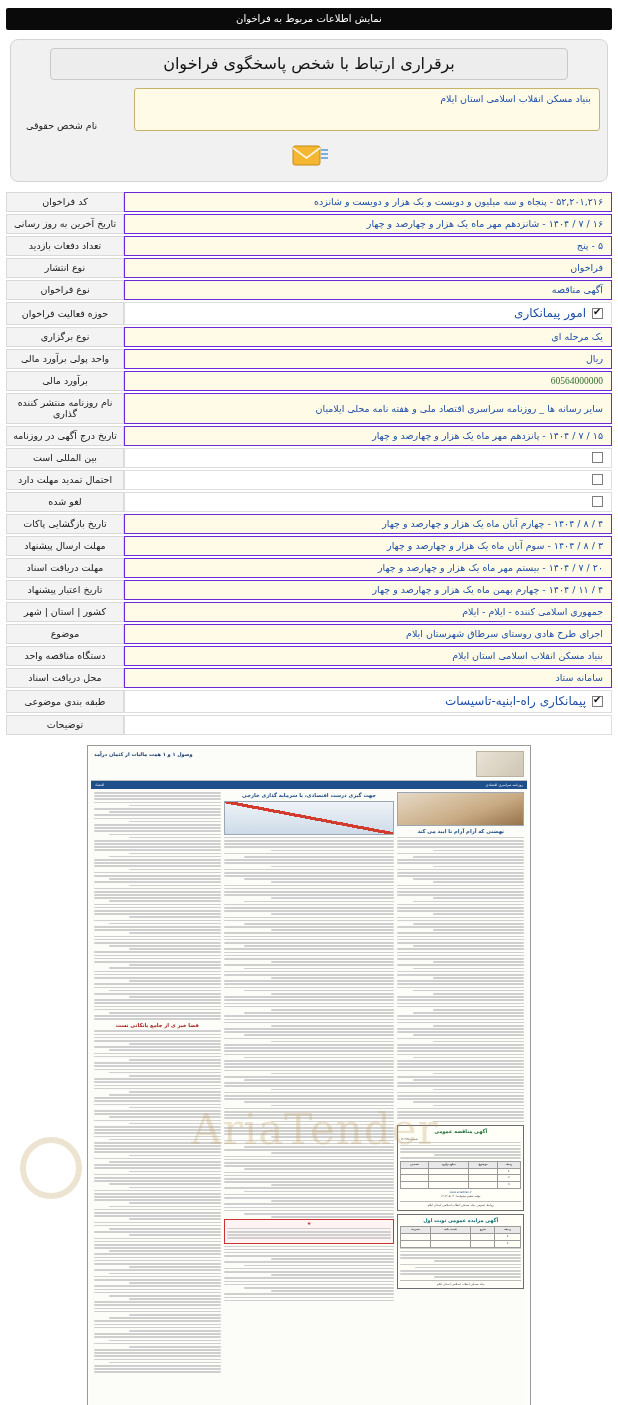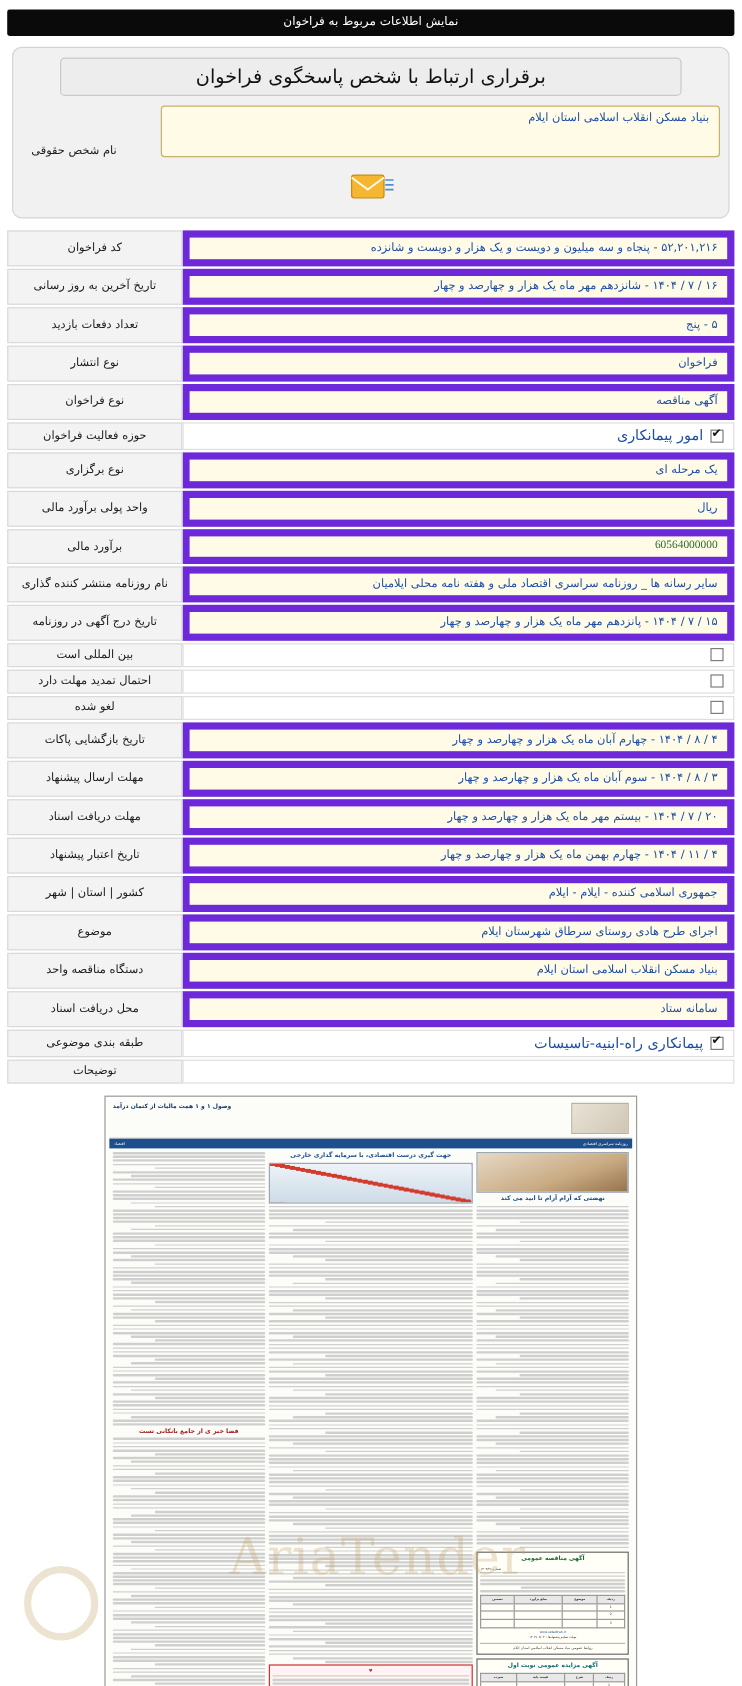--- a/index.html
+++ b/index.html
@@ -81,32 +81,32 @@
 
   
   table.details {
     width: 100%;
     border-collapse: separate;
     border-spacing: 0 2px;
     margin-top: 8px;
     table-layout: fixed;
   }
   table.details td.lbl {
-    width: 146px;
+    width: 118px;
     background: #f3f3f3;
     border: 1px solid #d9d9d9;
     font-size: 9.5px;
     color: #1a1a1a;
     text-align: center;
     padding: 3px 4px 4px 4px;
     vertical-align: middle;
   }
   table.details td.val {
     background: #fffbe6;
-    border: 6px solid #6d28d9;
+    border: 1px solid #6d28d9;
     color: #1d4ea8;
     font-size: 9.5px;
     padding: 3px 8px 4px 8px;
     vertical-align: middle;
     height: 18px;
   }
   table.details td.val.plain {
     background: #ffffff;
     border: 1px solid #dedede;
     color: #1d4ea8;

